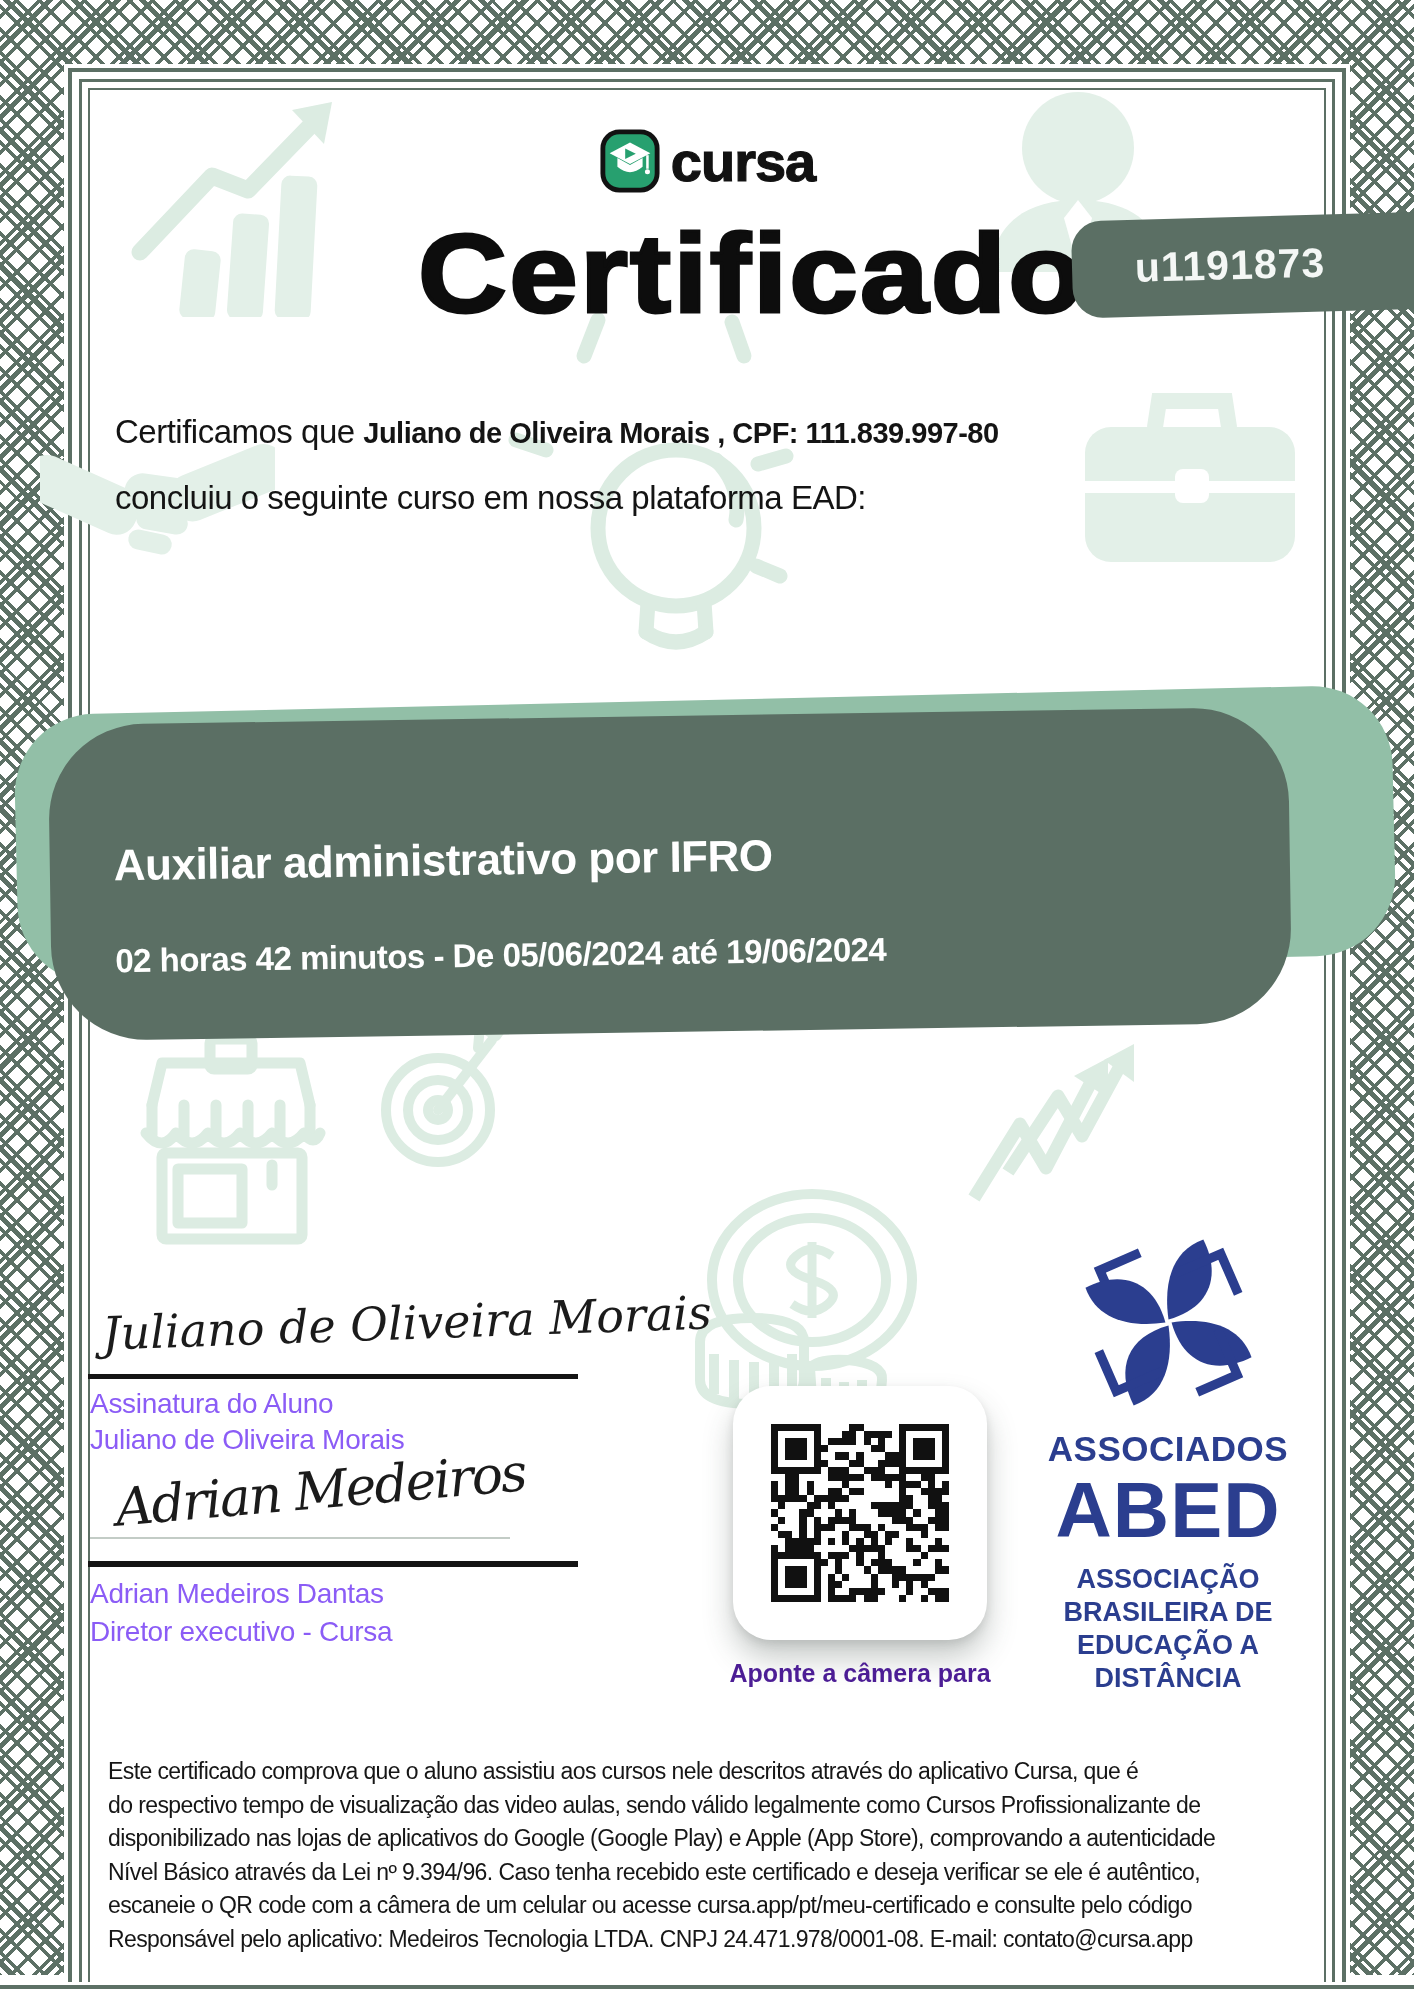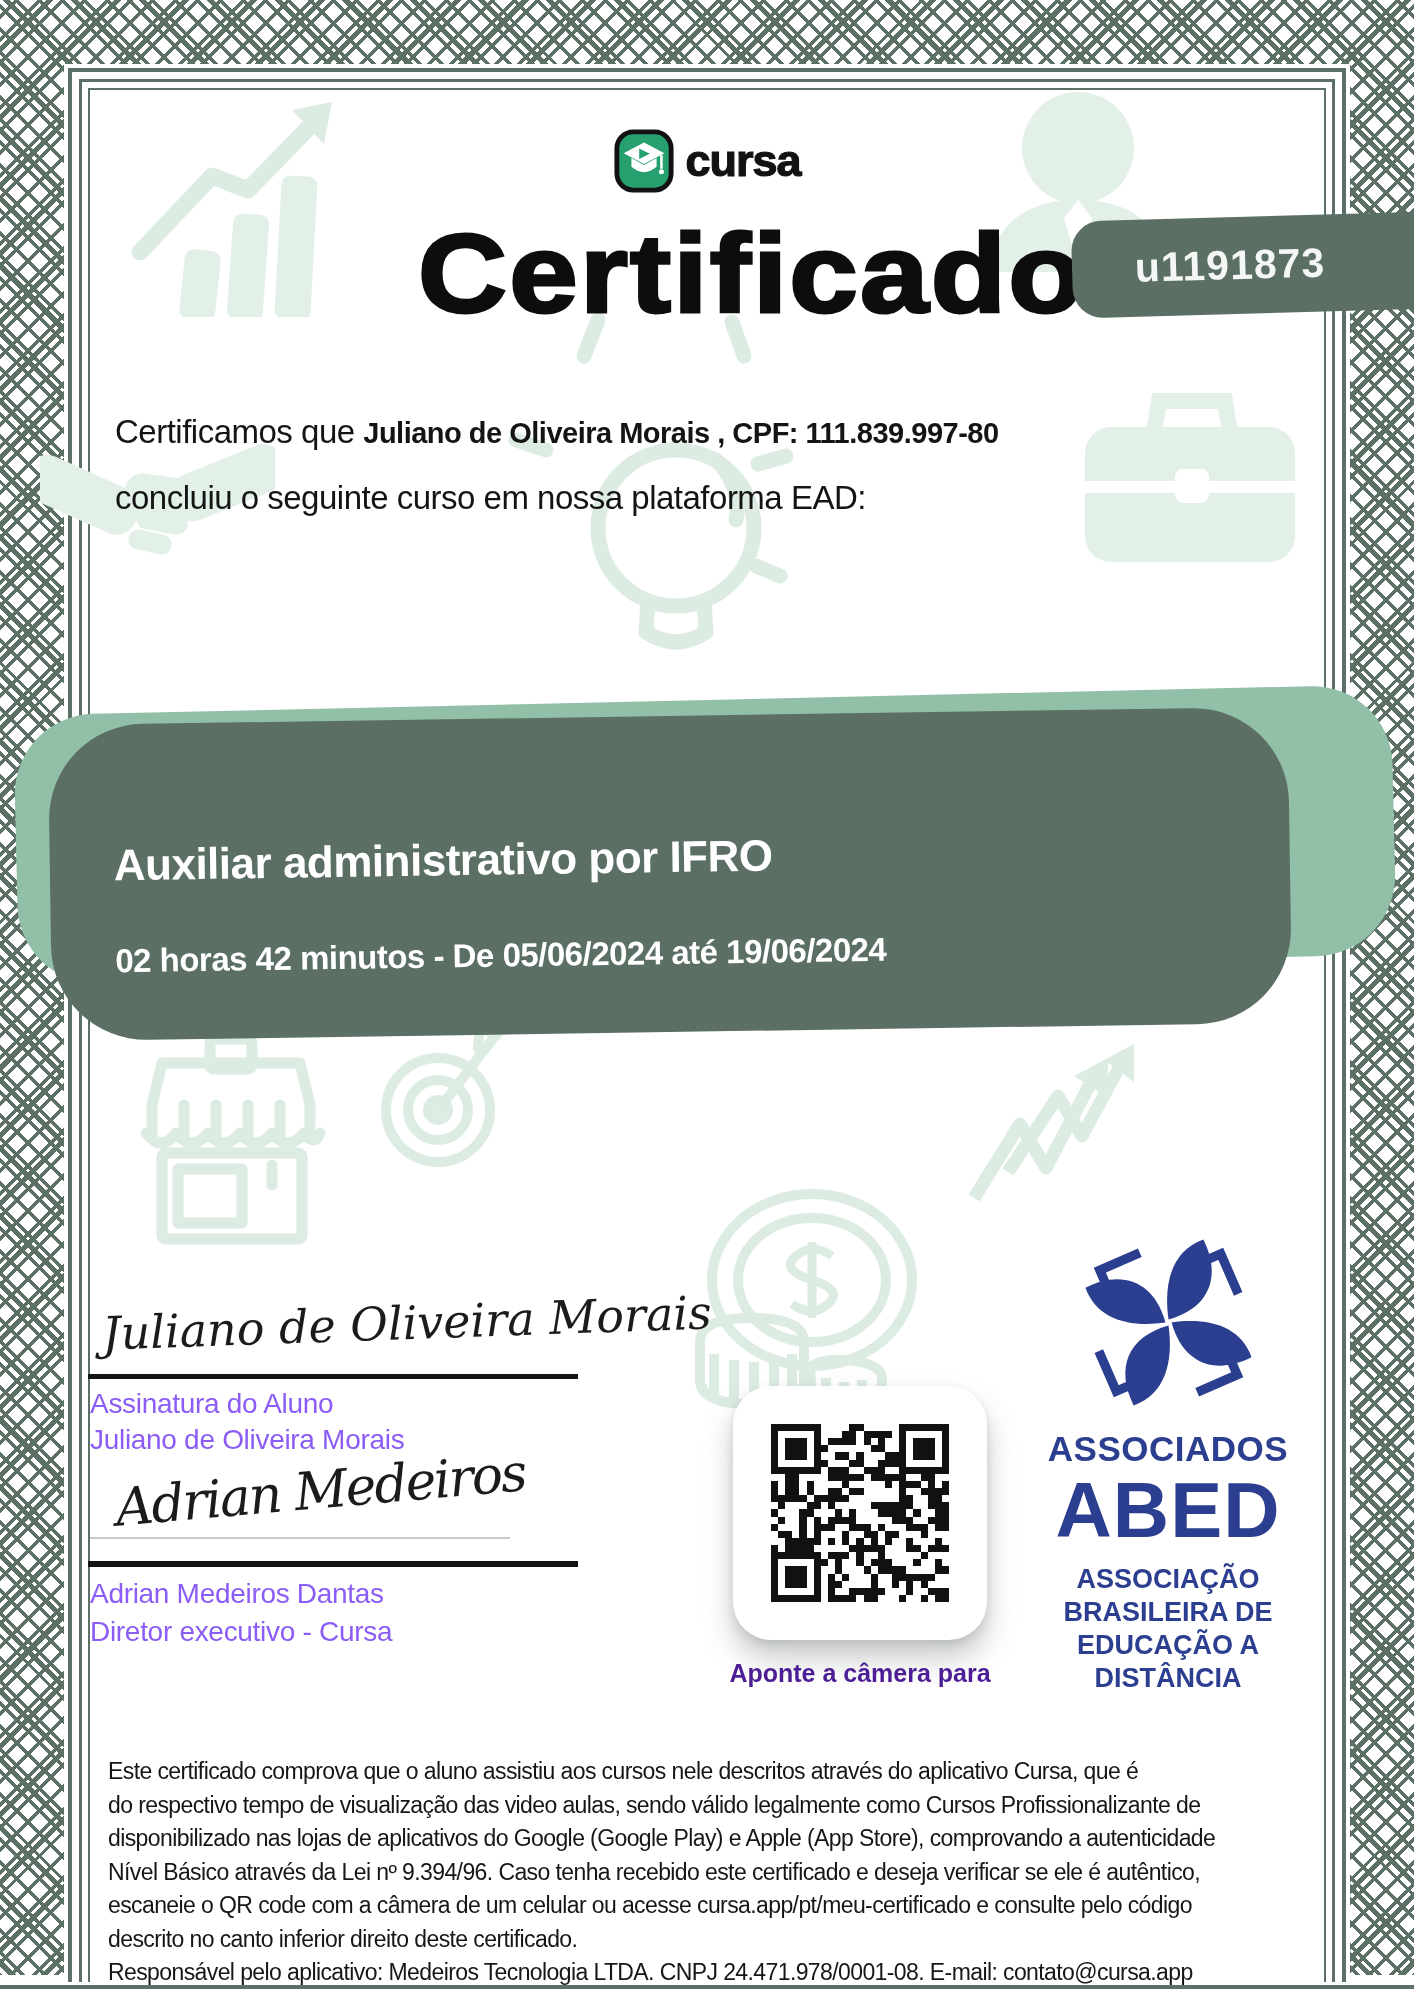--- a/index.html
+++ b/index.html
@@ -22,21 +22,21 @@
   .mask-bottom{position:absolute;left:0;right:0;bottom:0;height:25px;background:#fff;z-index:1;}
   .frame1{position:absolute;top:68px;left:68px;right:68px;bottom:18px;border:4px solid #5c7065;border-bottom:none;z-index:2;}
   .frame2{position:absolute;top:79px;left:79px;right:79px;bottom:18px;border:3px solid #5c7065;border-bottom:none;z-index:2;}
   .frame3{position:absolute;top:88px;left:88px;right:88px;bottom:18px;border:2px solid #5c7065;border-bottom:none;z-index:2;}
   .bottom-rule{position:absolute;left:0;right:0;bottom:11px;height:4px;background:#5c7065;z-index:2;}
 
   .wm{position:absolute;z-index:3;}
 
   
   .logo-row{position:absolute;top:128px;left:0;right:0;display:flex;justify-content:center;align-items:center;gap:10px;z-index:7;}
-  .brand-word{font-size:45px;font-weight:700;color:#121212;letter-spacing:-1px;-webkit-text-stroke:1.2px #121212;}
+  .brand-word{font-size:56px;font-weight:700;color:#121212;letter-spacing:-1px;-webkit-text-stroke:1.2px #121212;}
   .cert-title{
     position:absolute;left:418px;top:218px;z-index:7;color:#0d0d0d;
     font-size:112px;font-weight:800;line-height:1;letter-spacing:2px;
     -webkit-text-stroke:3px #0d0d0d;transform:scaleX(1.10);transform-origin:left center;white-space:nowrap;
   }
   .code-badge{
     position:absolute;left:1072px;top:216px;width:400px;height:97px;z-index:8;
     background:#5b6f64;border-radius:30px;transform:rotate(-1.6deg);
     display:flex;align-items:center;justify-content:center;padding-right:84px;box-sizing:border-box;
   }
@@ -592,17 +592,16 @@
       <div>DISTÂNCIA</div>
     </div>
   </div>
 
   <div class="footer">
     <div>Este certificado comprova que o aluno assistiu aos cursos nele descritos através do aplicativo Cursa, que é</div>
     <div>do respectivo tempo de visualização das video aulas, sendo válido legalmente como Cursos Profissionalizante de</div>
     <div>disponibilizado nas lojas de aplicativos do Google (Google Play) e Apple (App Store), comprovando a autenticidade</div>
     <div>Nível Básico através da Lei nº 9.394/96. Caso tenha recebido este certificado e deseja verificar se ele é autêntico,</div>
     <div>escaneie o QR code com a câmera de um celular ou acesse cursa.app/pt/meu-certificado e consulte pelo código</div>
-    <div>descrito no canto inferior direito deste certificado.</div>
     <div>Responsável pelo aplicativo: Medeiros Tecnologia LTDA. CNPJ 24.471.978/0001-08. E-mail: contato@cursa.app</div>
   </div>
 
 </div>
 
 </body></html>

